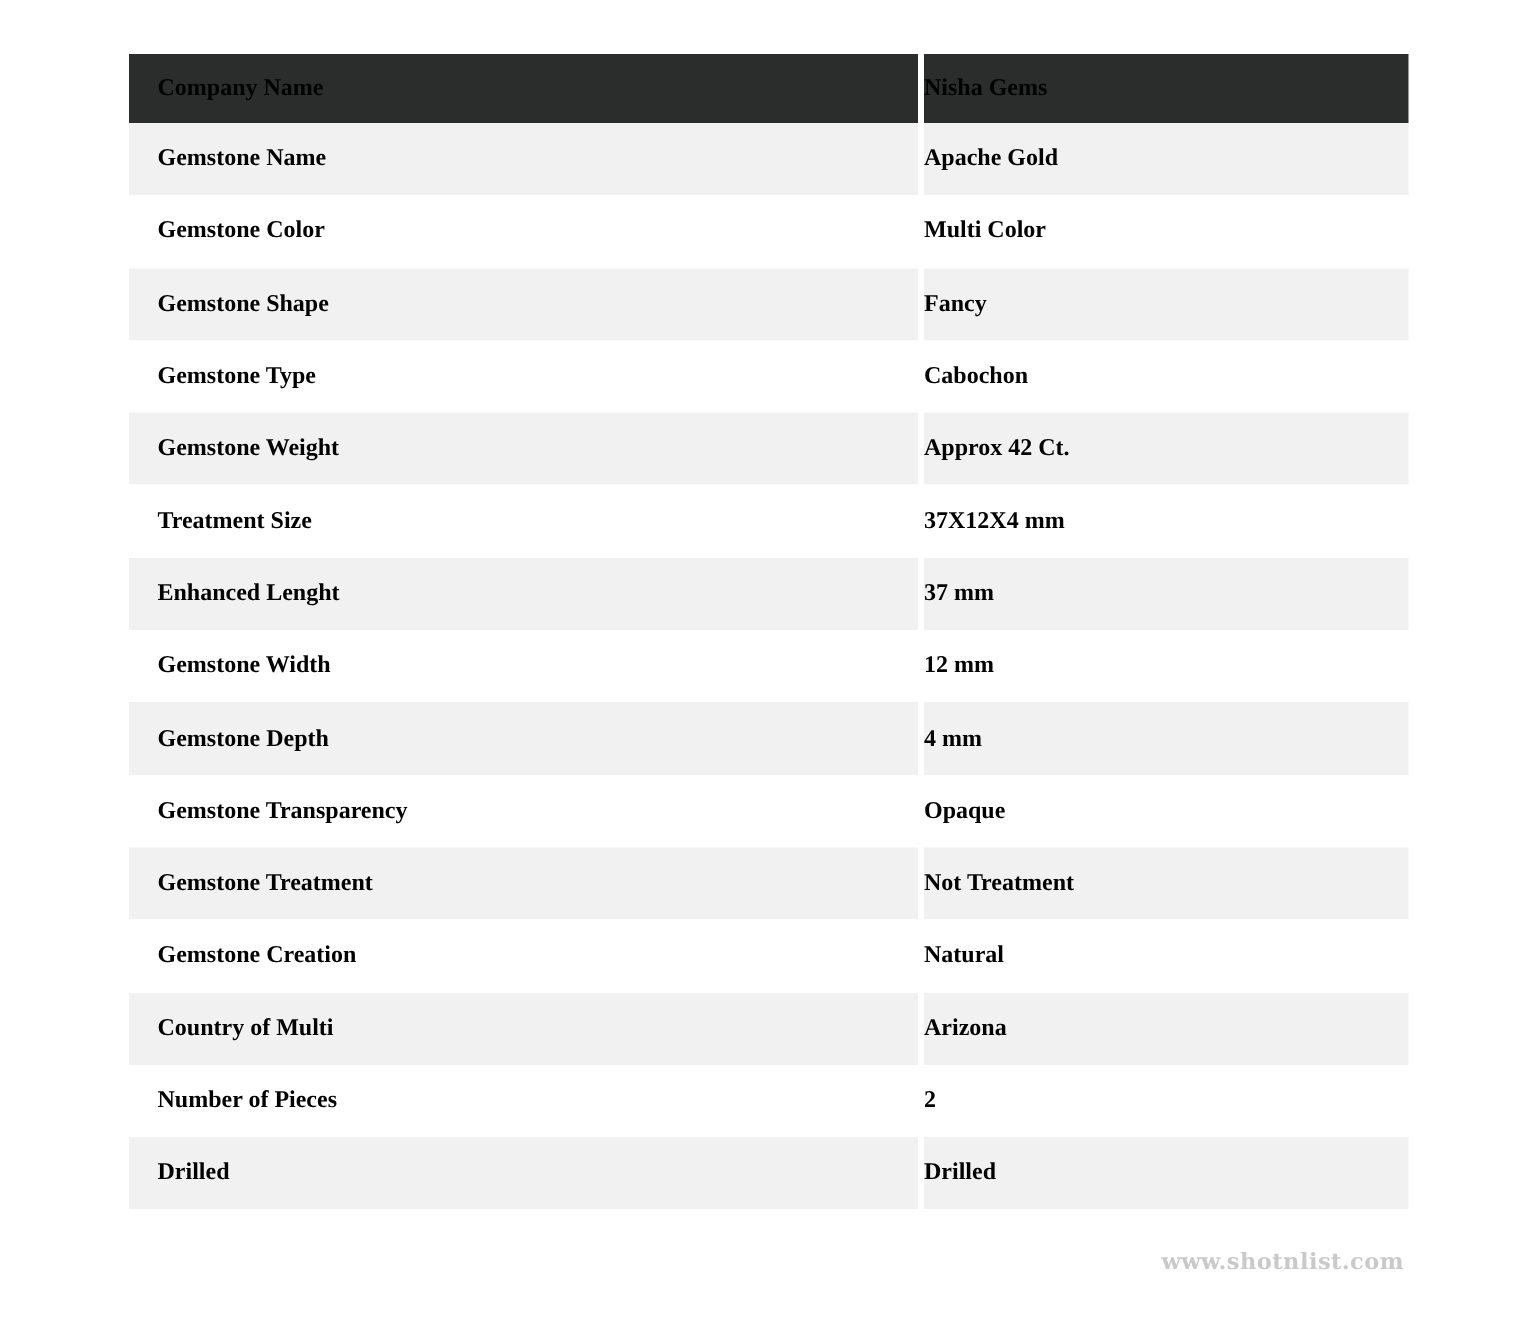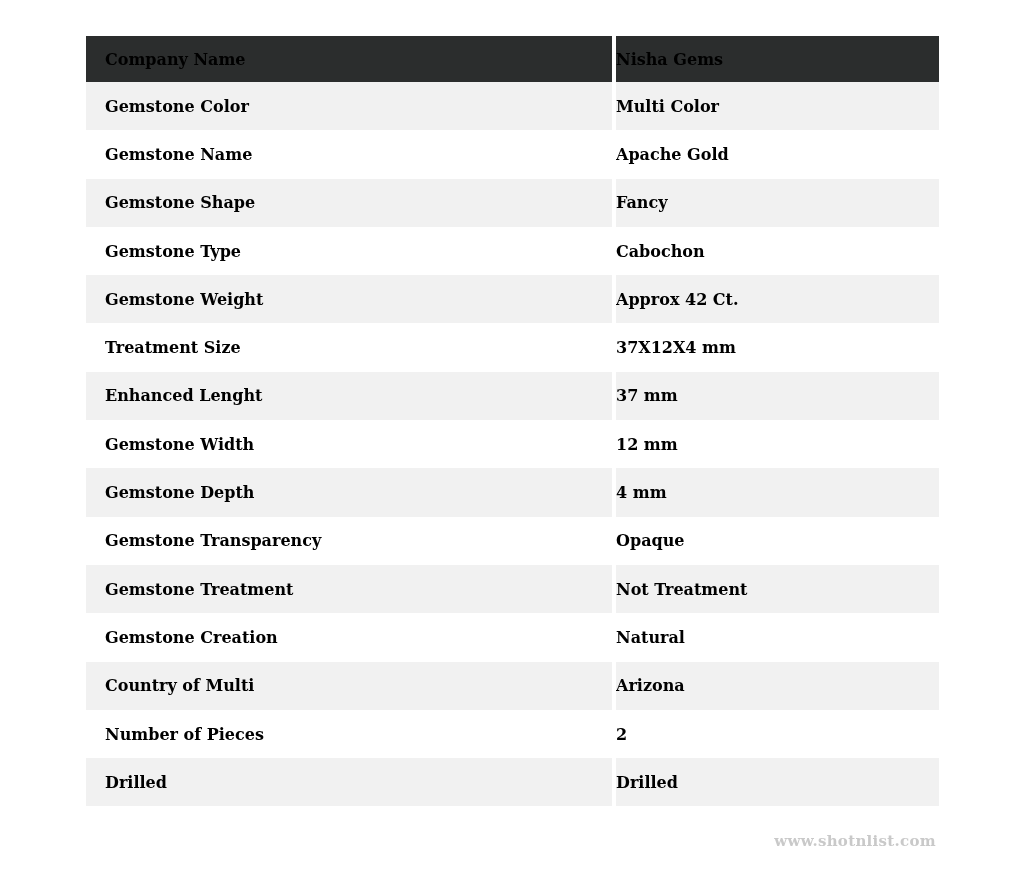--- a/index.html
+++ b/index.html
@@ -15,20 +15,21 @@
   .spec-table {
     position: absolute;
     left: 86px;
     top: 36px;
     width: 853px;
   }
   .trow {
     display: flex;
     height: 48.3px;
     background: #ffffff;
+    font-family: Liberation Serif, serif;
   }
   .trow:nth-child(even) {
     background: #f1f1f1;
   }
   .trow.header-row {
     height: 46px;
     background: #2b2d2d;
   }
   .cell {
     display: flex;
@@ -61,26 +62,26 @@
 </style>
 </head>
 <body>
 
 <div class="spec-table">
   <div class="trow header-row">
     <div class="cell label-cell">Company Name</div>
     <div class="cell value-cell">Nisha Gems</div>
   </div>
   <div class="trow">
+    <div class="cell label-cell">Gemstone Name</div>
+    <div class="cell value-cell">Apache Gold</div>
+  </div>
+  <div class="trow">
     <div class="cell label-cell">Gemstone Color</div>
     <div class="cell value-cell">Multi Color</div>
-  </div>
-  <div class="trow">
-    <div class="cell label-cell">Gemstone Name</div>
-    <div class="cell value-cell">Apache Gold</div>
   </div>
   <div class="trow">
     <div class="cell label-cell">Gemstone Shape</div>
     <div class="cell value-cell">Fancy</div>
   </div>
   <div class="trow">
     <div class="cell label-cell">Gemstone Type</div>
     <div class="cell value-cell">Cabochon</div>
   </div>
   <div class="trow">

